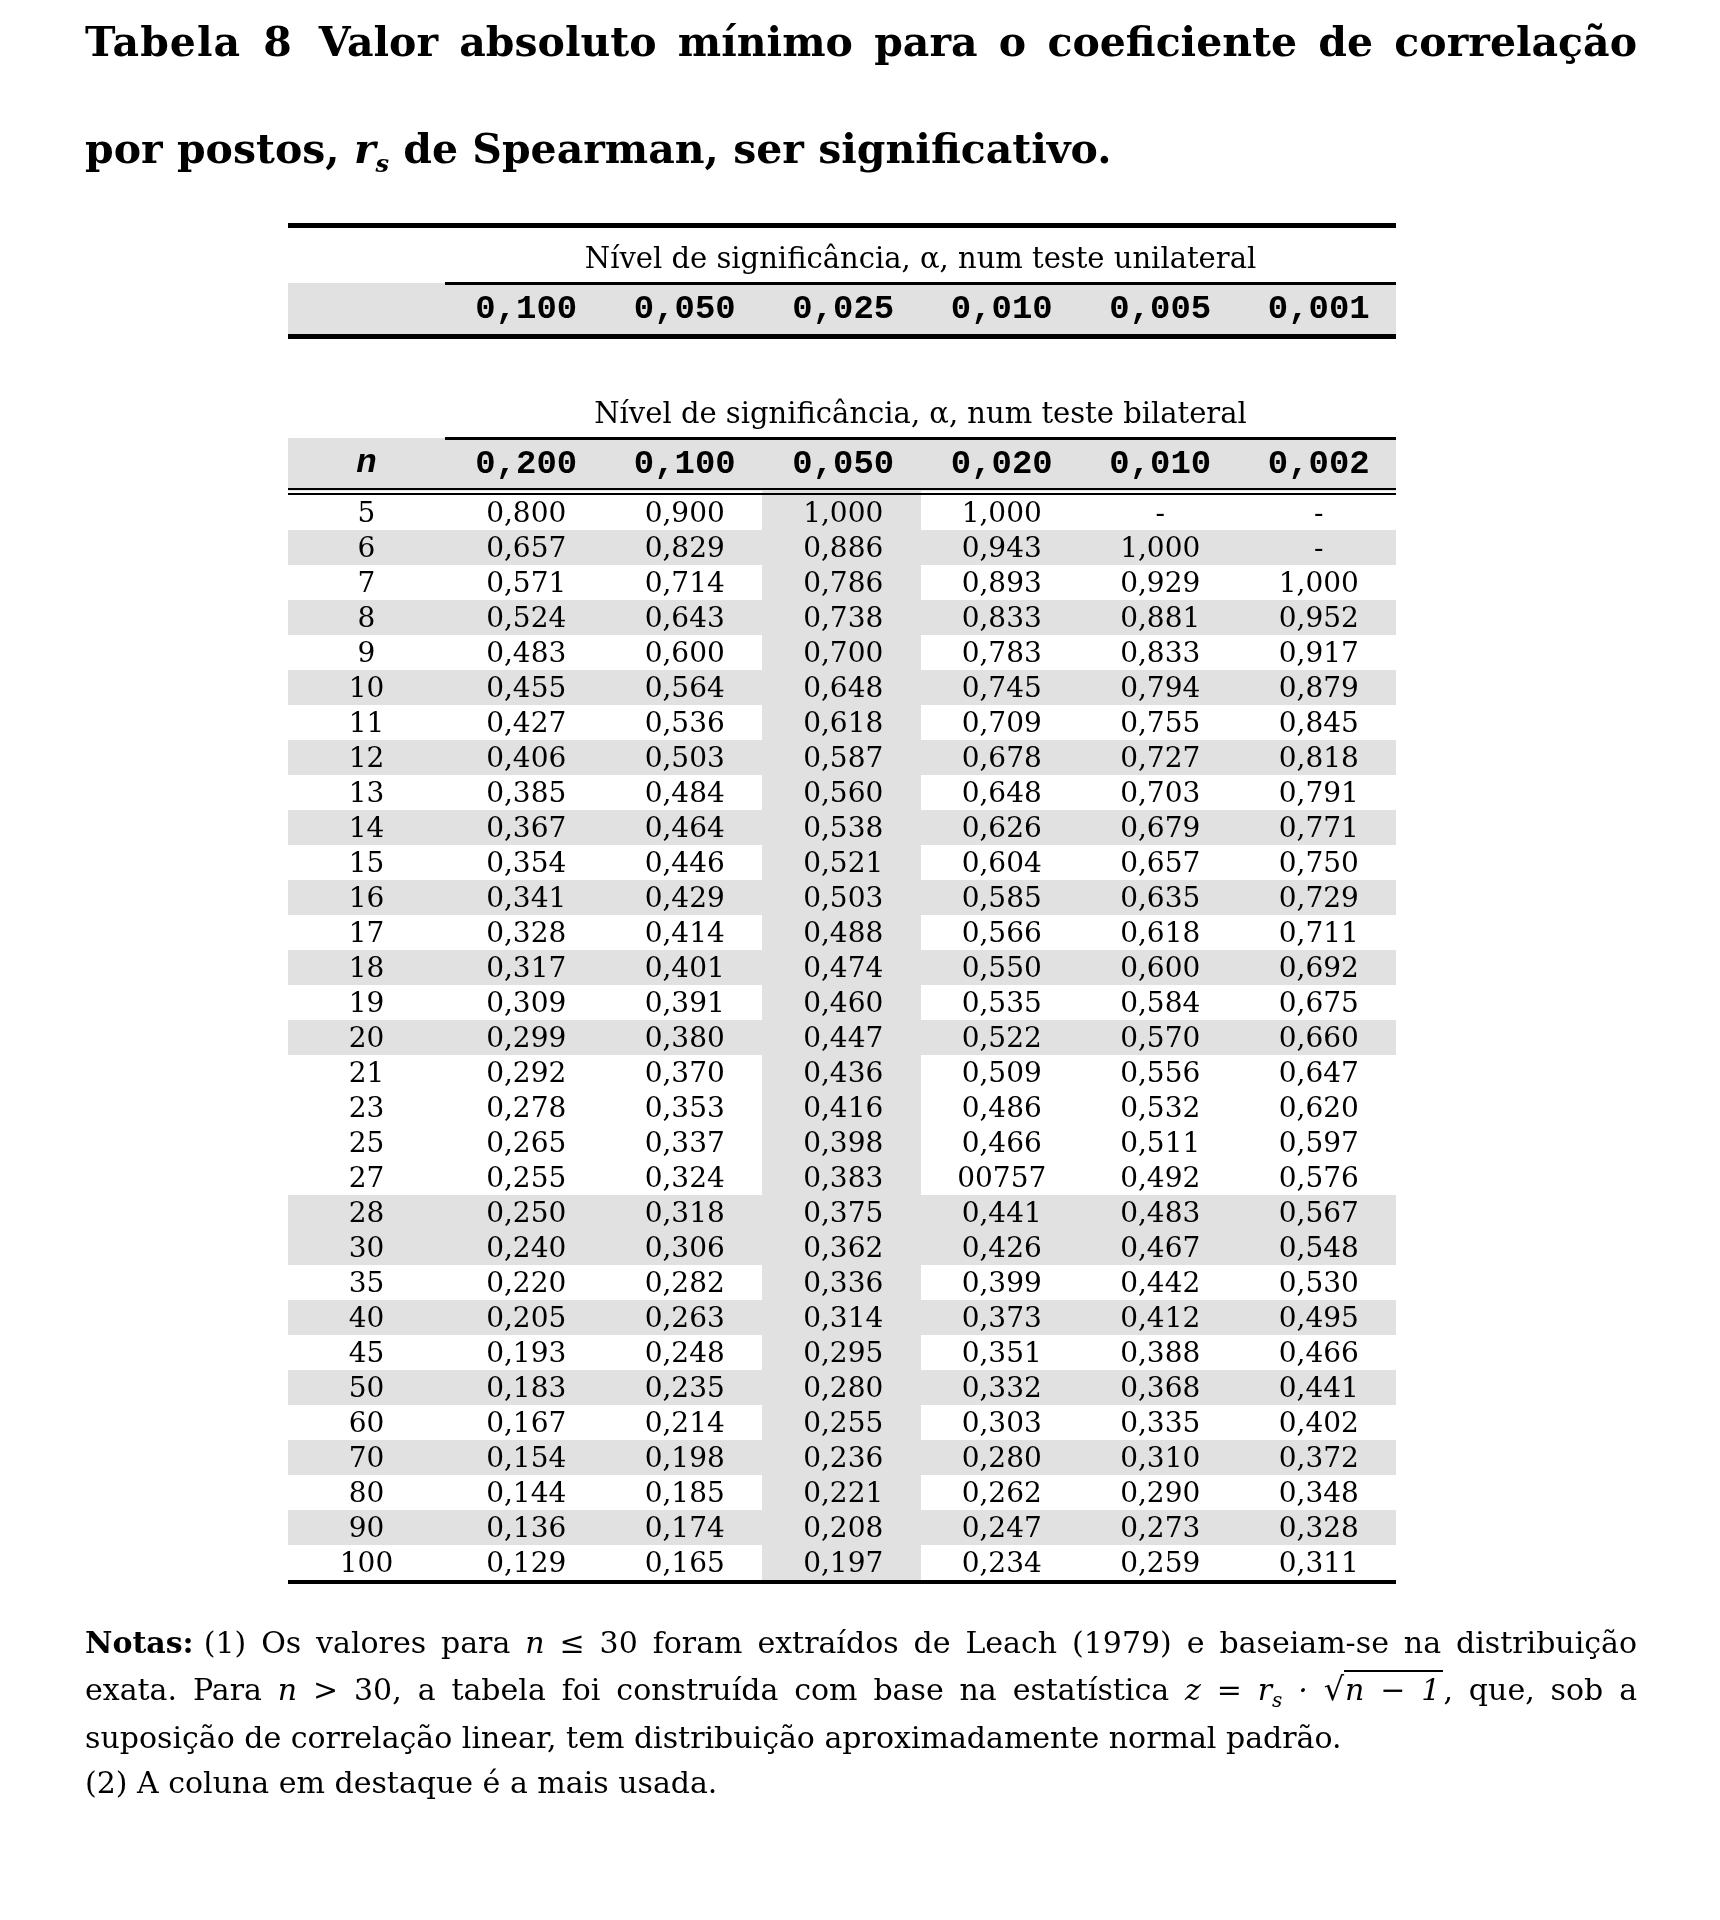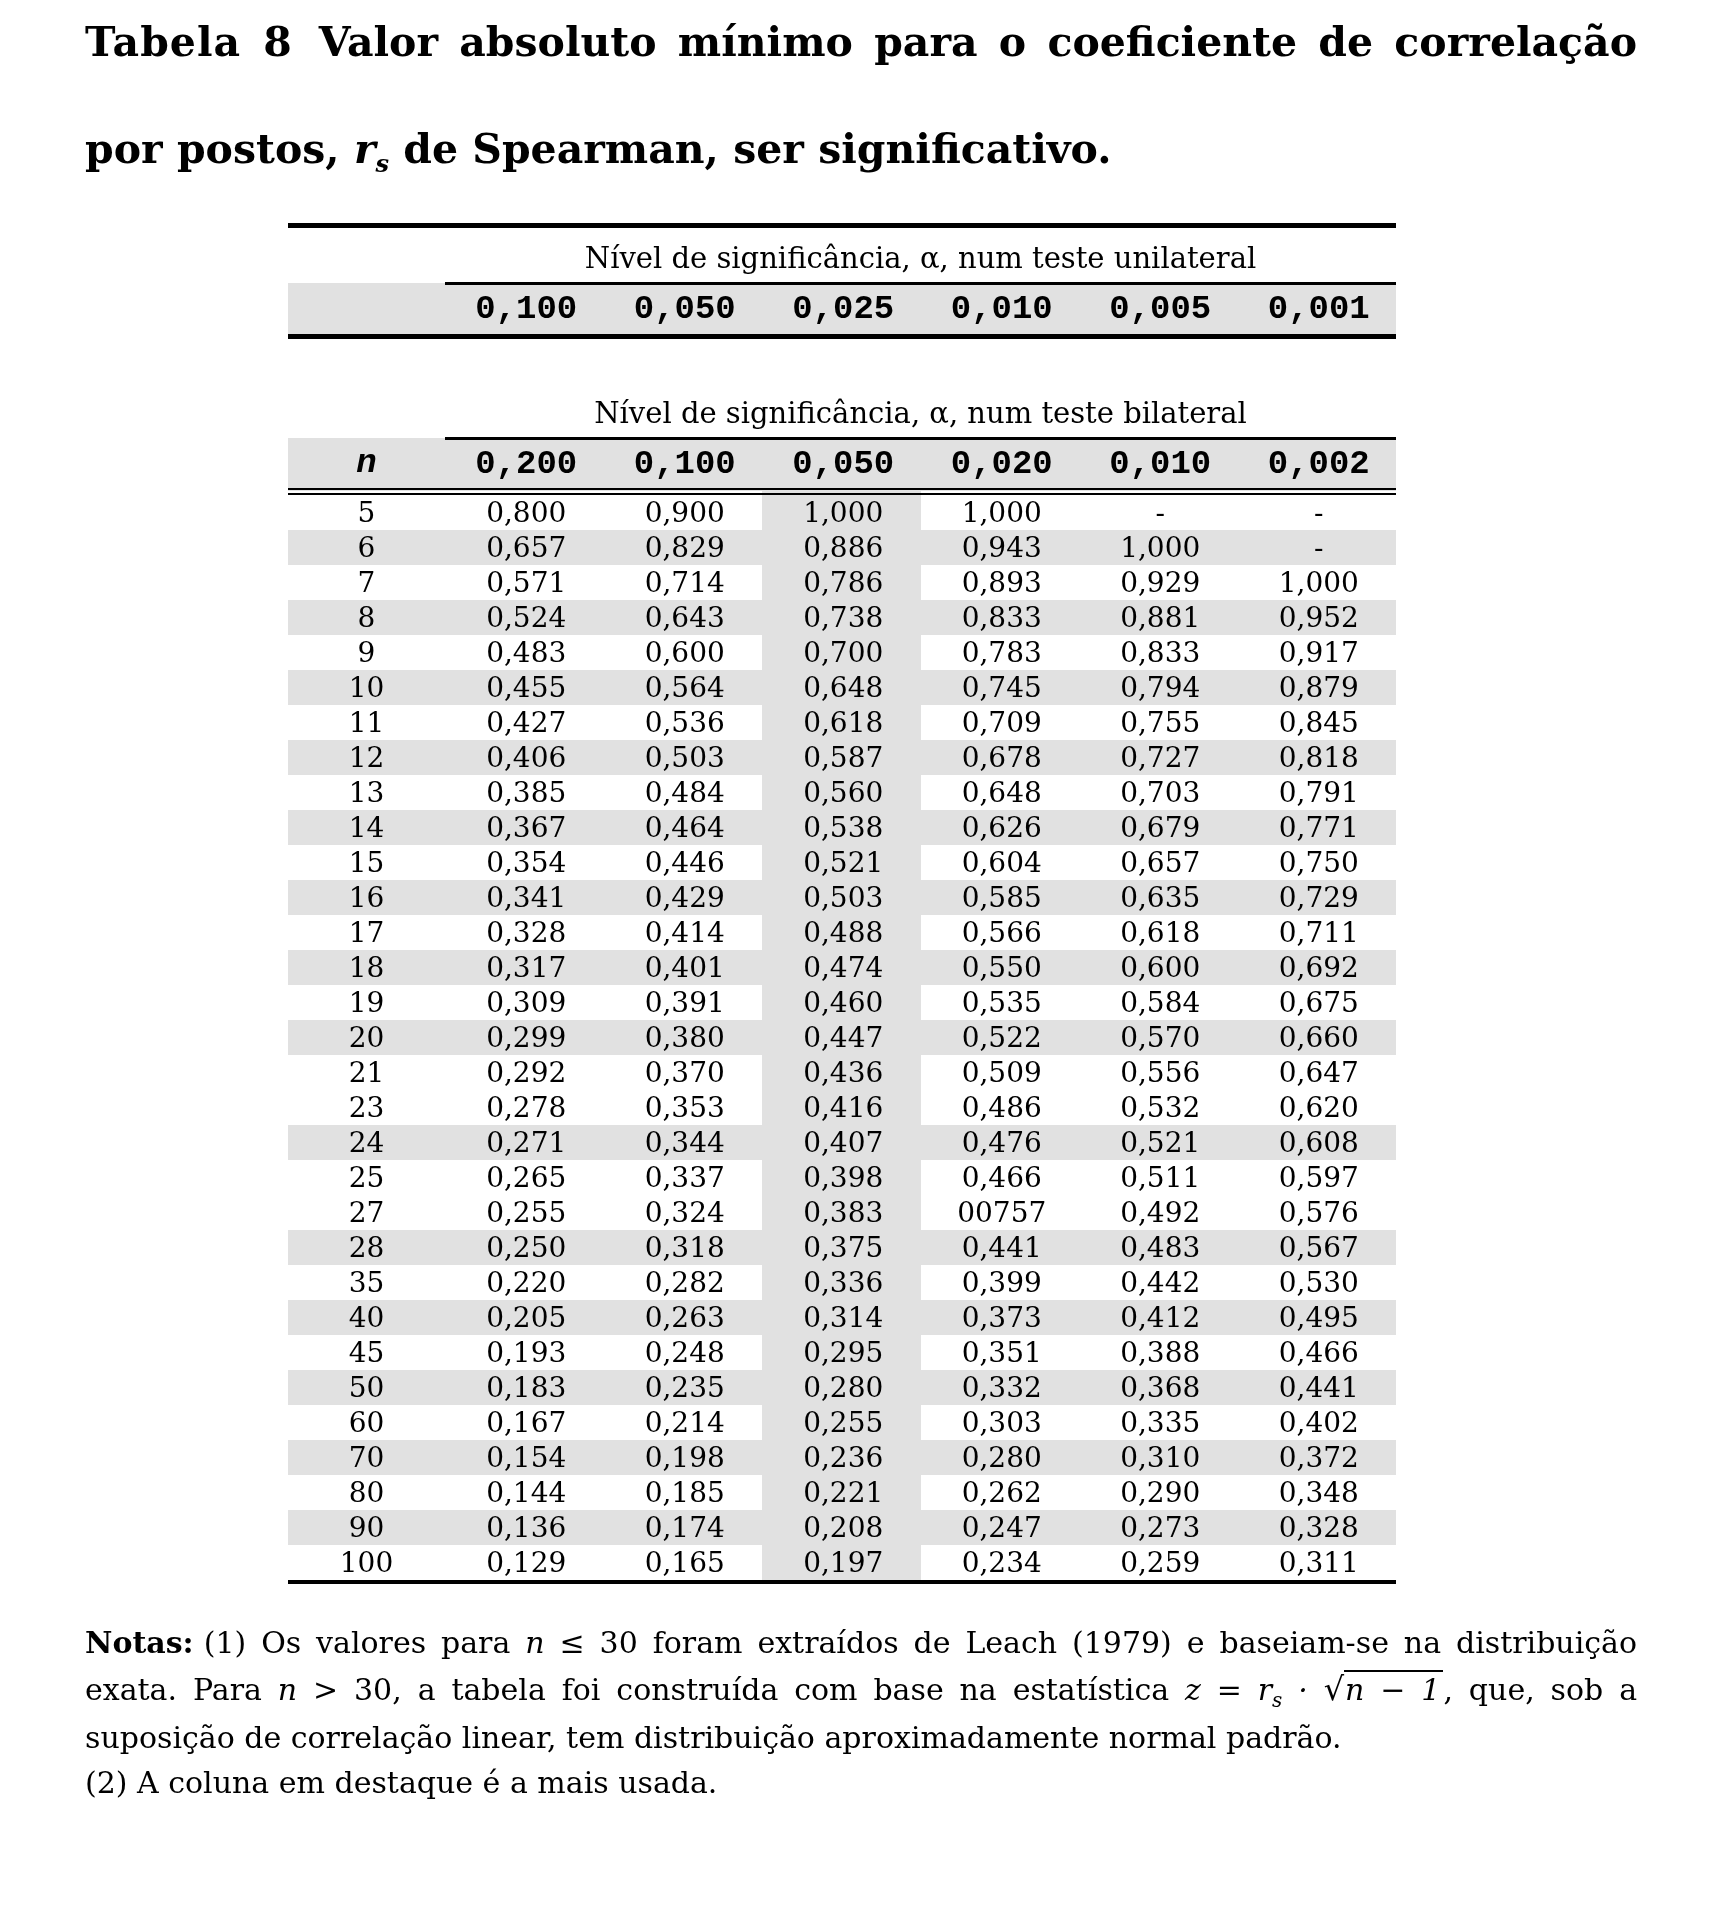--- a/index.html
+++ b/index.html
@@ -275,29 +275,20 @@
     </tr>
         <tr class="data">
       <td class="ncell">23</td>
       <td class="gap">0,278</td>
       <td class="gap">0,353</td>
       <td class="gap">0,416</td>
       <td class="gap">0,486</td>
       <td class="gap">0,532</td>
       <td class="gap">0,620</td>
     </tr>
-        <tr class="data shaded">
-      <td class="ncell">24</td>
-      <td class="gap">0,271</td>
-      <td class="gap">0,344</td>
-      <td class="gap">0,407</td>
-      <td class="gap">0,476</td>
-      <td class="gap">0,521</td>
-      <td class="gap">0,608</td>
-    </tr>
         <tr class="data">
       <td class="ncell">25</td>
       <td class="gap">0,265</td>
       <td class="gap">0,337</td>
       <td class="gap">0,398</td>
       <td class="gap">0,466</td>
       <td class="gap">0,511</td>
       <td class="gap">0,597</td>
     </tr>
         <tr class="data">
@@ -311,20 +302,29 @@
     </tr>
         <tr class="data shaded">
       <td class="ncell">28</td>
       <td class="gap">0,250</td>
       <td class="gap">0,318</td>
       <td class="gap">0,375</td>
       <td class="gap">0,441</td>
       <td class="gap">0,483</td>
       <td class="gap">0,567</td>
     </tr>
+        <tr class="data shaded">
+      <td class="ncell">30</td>
+      <td class="gap">0,240</td>
+      <td class="gap">0,306</td>
+      <td class="gap">0,362</td>
+      <td class="gap">0,426</td>
+      <td class="gap">0,467</td>
+      <td class="gap">0,548</td>
+    </tr>
         <tr class="data">
       <td class="ncell">35</td>
       <td class="gap">0,220</td>
       <td class="gap">0,282</td>
       <td class="gap">0,336</td>
       <td class="gap">0,399</td>
       <td class="gap">0,442</td>
       <td class="gap">0,530</td>
     </tr>
         <tr class="data shaded">

